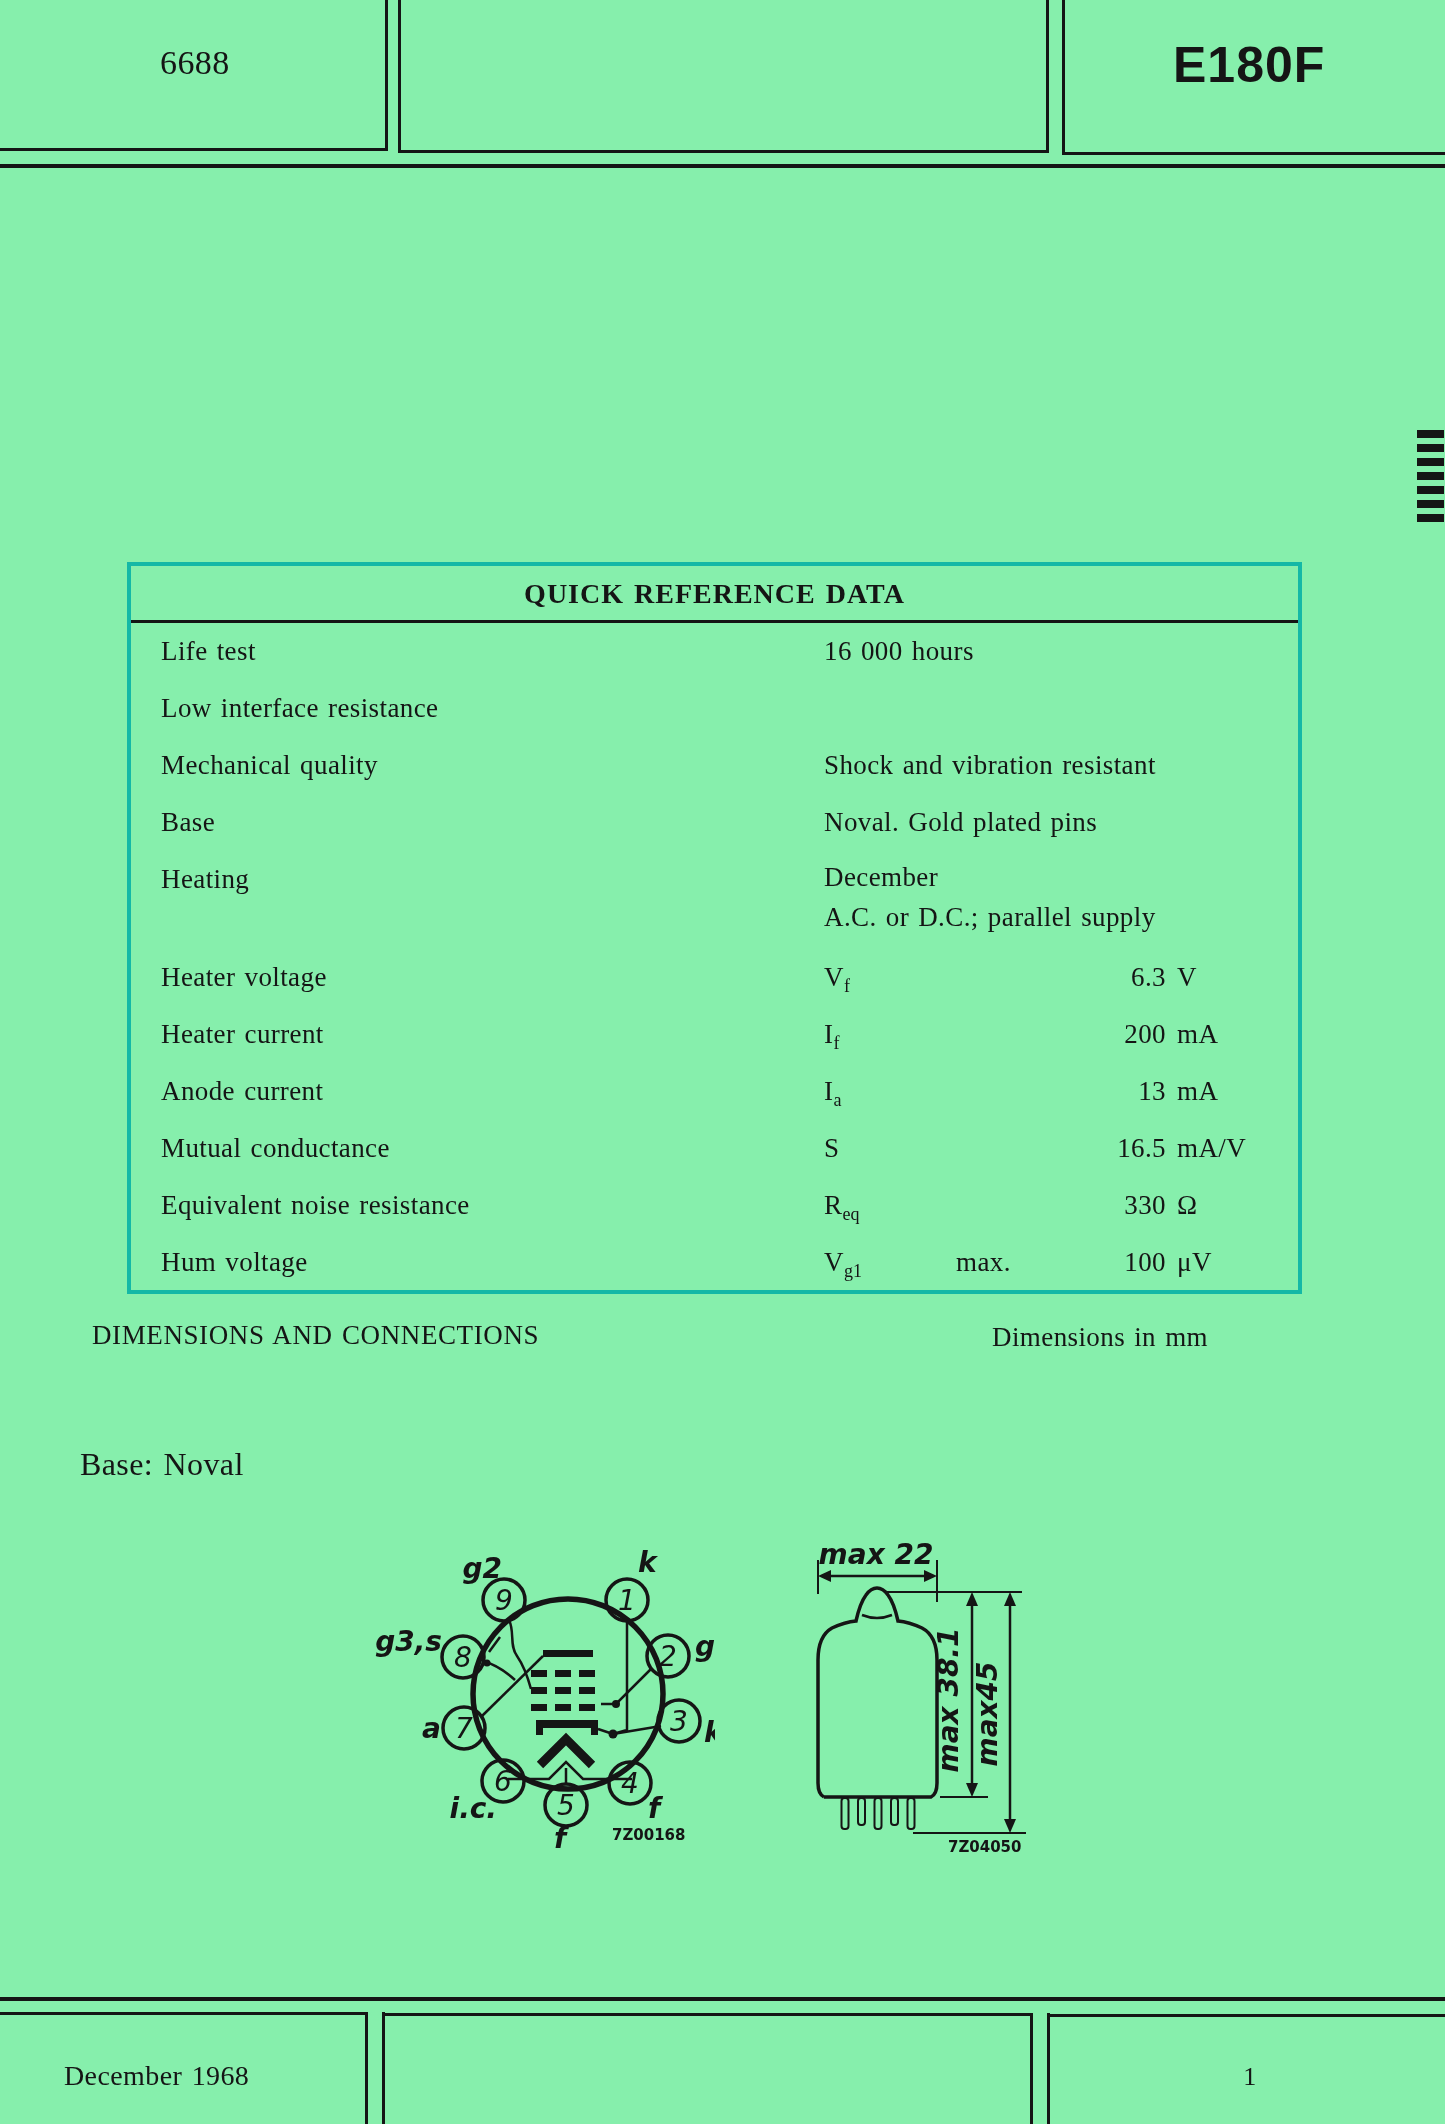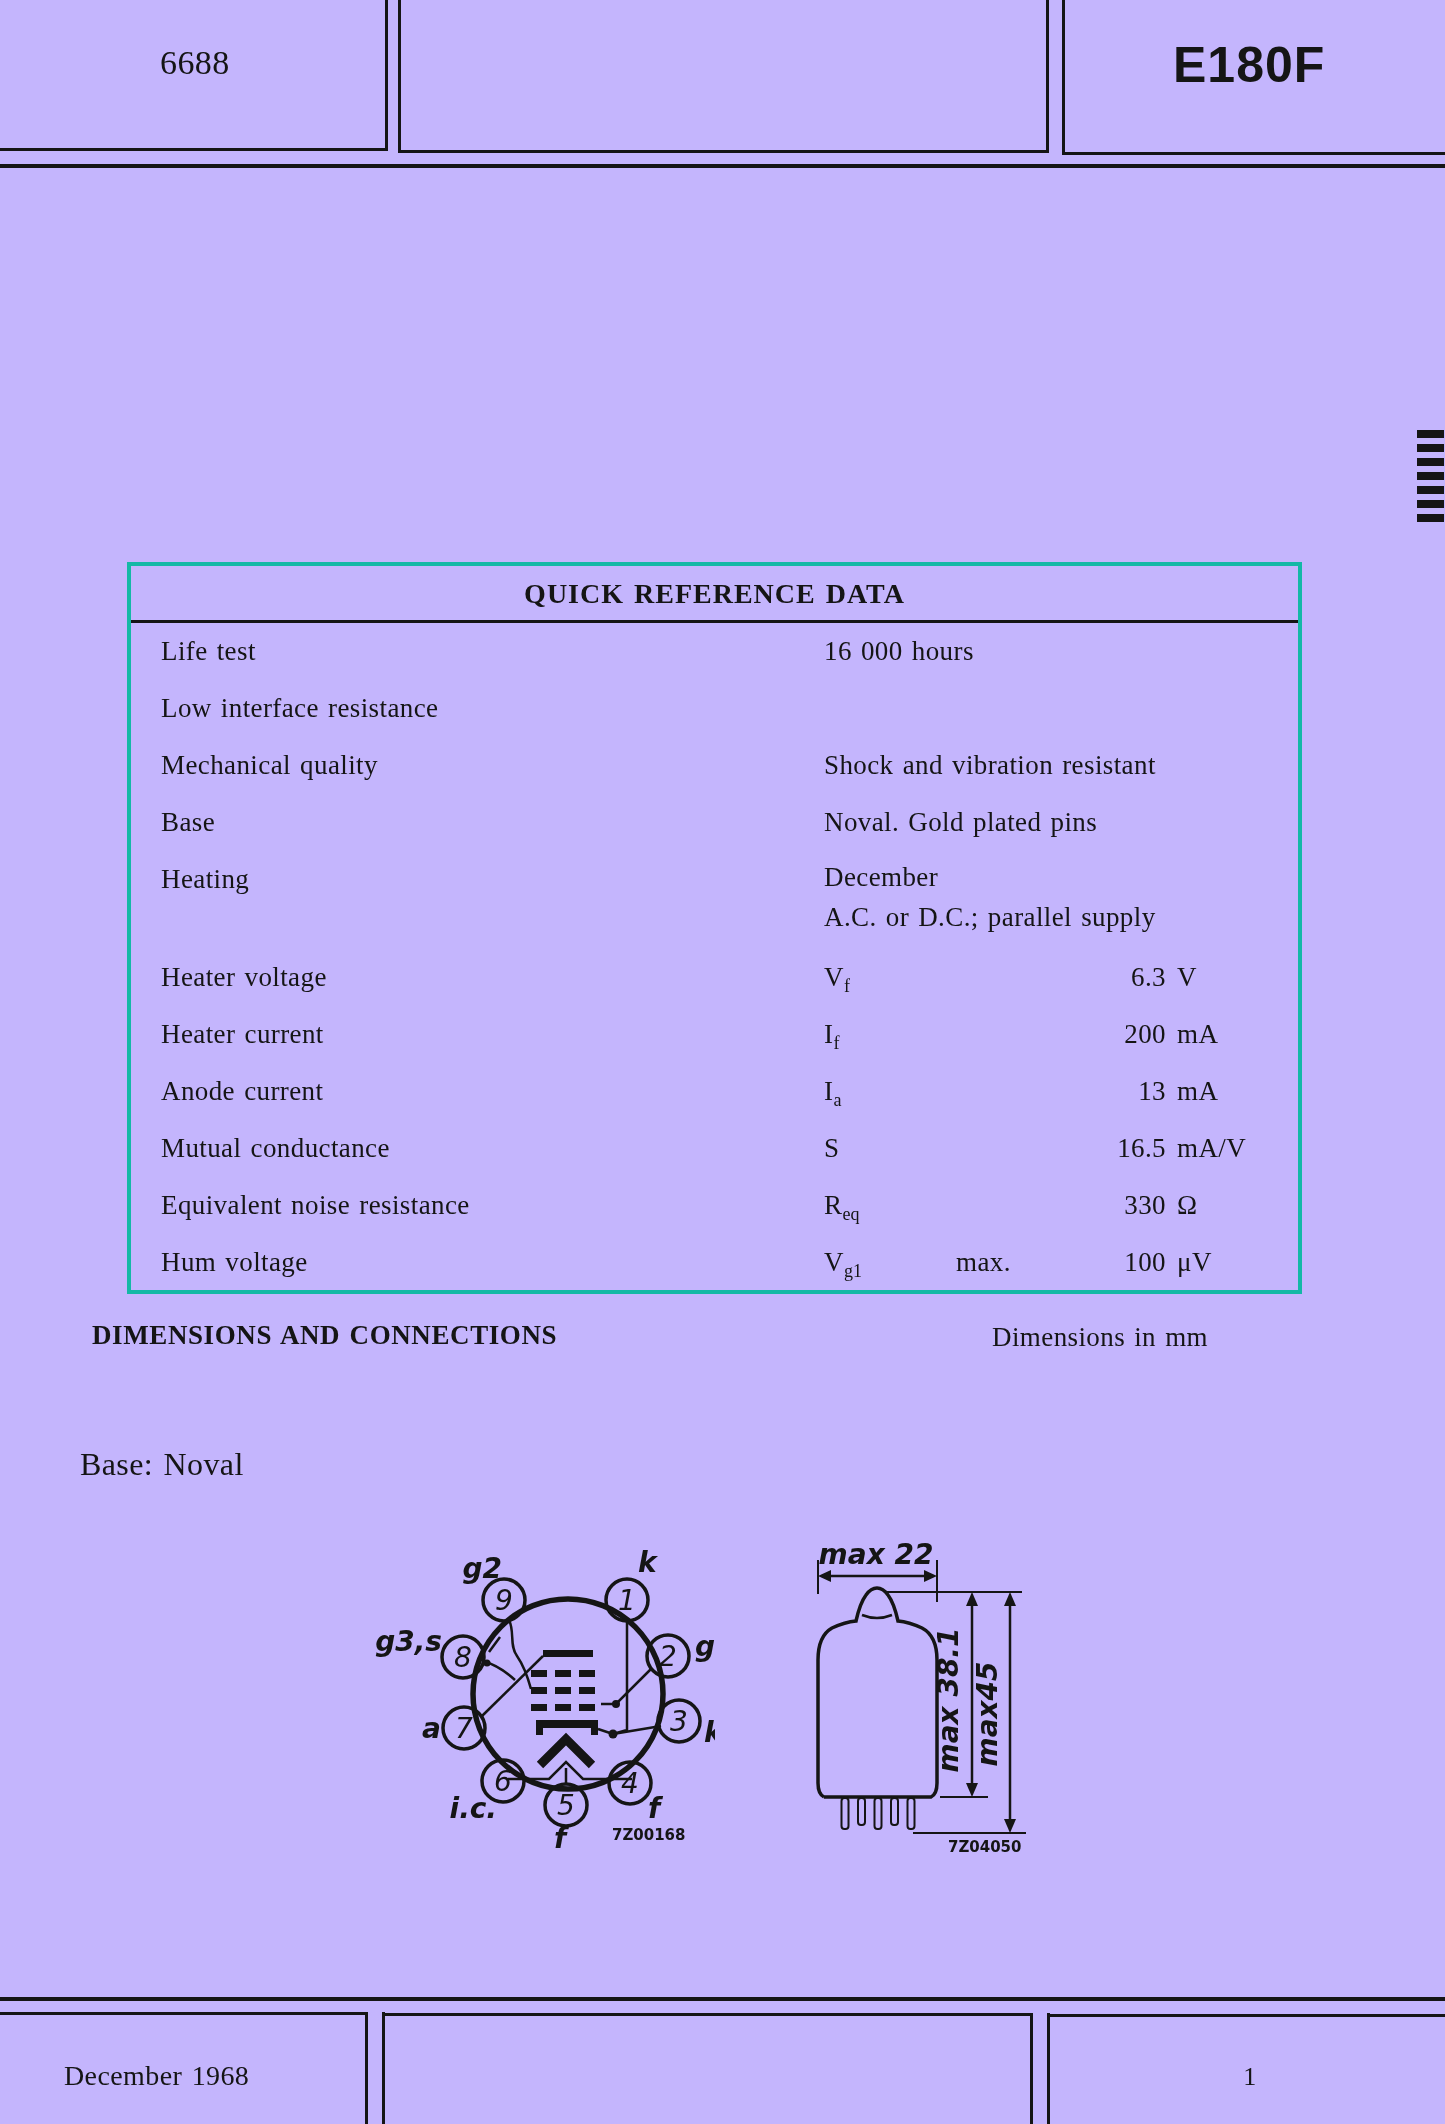--- a/index.html
+++ b/index.html
@@ -1,16 +1,16 @@
 <!DOCTYPE html>
 <html><head>
 <meta charset="utf-8">
 <style>
   html,body{margin:0;padding:0;background:#e8e8e8;}
-  .page{position:relative;width:1445px;height:2124px;background:#c4b5fd;color:#151515;
+  .page{position:relative;width:1445px;height:2124px;background:#86efac;color:#151515;
         font-family:"Liberation Serif",serif;overflow:hidden;margin:0 auto;}
   .hline,.vline{position:absolute;background:#151515;}
   .txt{position:absolute;white-space:nowrap;}
   .serif{font-family:"Liberation Serif",serif;letter-spacing:.4px;word-spacing:2px;}
   .sans{font-family:"Liberation Sans",sans-serif;}
   
   .code-left{left:160px;top:44px;font-size:34px;}
   .code-right{left:1173px;top:36px;font-size:50px;font-weight:bold;letter-spacing:1px;}
   
   .doc-title{left:0;top:324px;width:1445px;text-align:center;font-size:44px;font-weight:bold;letter-spacing:2px;}
@@ -26,21 +26,21 @@
   .qrd-row span{position:absolute;top:13px;font-size:27px;letter-spacing:.4px;word-spacing:2px;white-space:nowrap;}
   .qrd-row .lbl{left:30px;}
   .qrd-row .val,.qrd-row .sym{left:693px;}
   .qrd-row .val.l0{top:11px;}
   .qrd-row .val.l1{top:51px;}
   .qrd-row .qual{left:825px;}
   .qrd-row .num{left:880px;width:155px;text-align:right;}
   .qrd-row .unit{left:1046px;}
   .qrd-row sub{font-size:18px;letter-spacing:0;line-height:0;}
   
-  .sec-head{left:92px;top:1320px;font-size:27px;font-weight:bold;letter-spacing:.6px;}
+  .sec-head{left:92px;top:1320px;font-size:27px;font-weight:normal;letter-spacing:.6px;}
   .sec-note{left:900px;top:1322px;width:400px;text-align:center;font-size:27px;}
   .base-note{left:80px;top:1402px;font-size:32px;margin-top:44px;}
   
   svg{position:absolute;}
   svg text{fill:#151515;}
   .dlabel{font-family:"DejaVu Sans",sans-serif;font-style:italic;font-weight:bold;font-size:28px;}
   .dnum{font-family:"DejaVu Sans",sans-serif;font-style:italic;font-size:28px;}
   .dcode{font-family:"DejaVu Sans",sans-serif;font-weight:bold;font-size:15px;}
   .stroke{stroke:#151515;fill:none;}
   .fillk{fill:#151515;stroke:none;}

